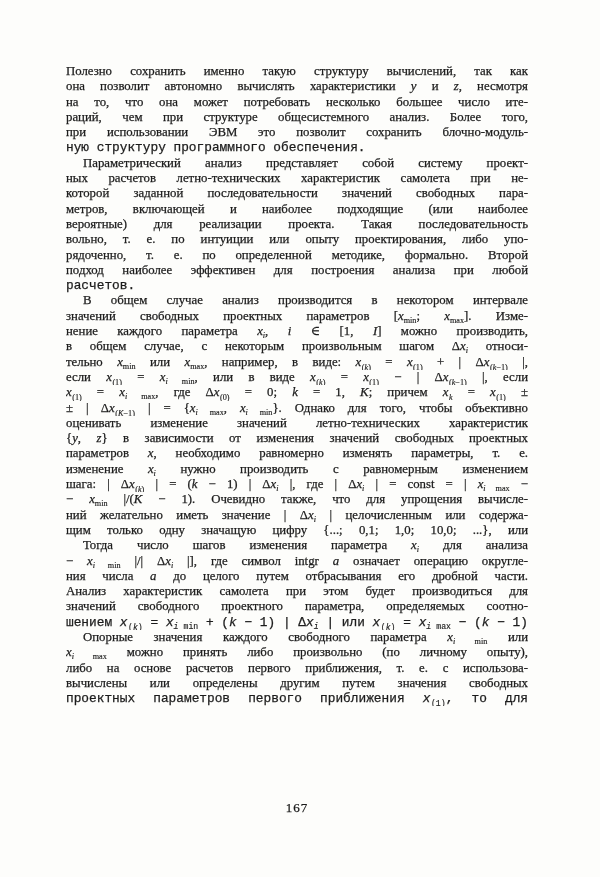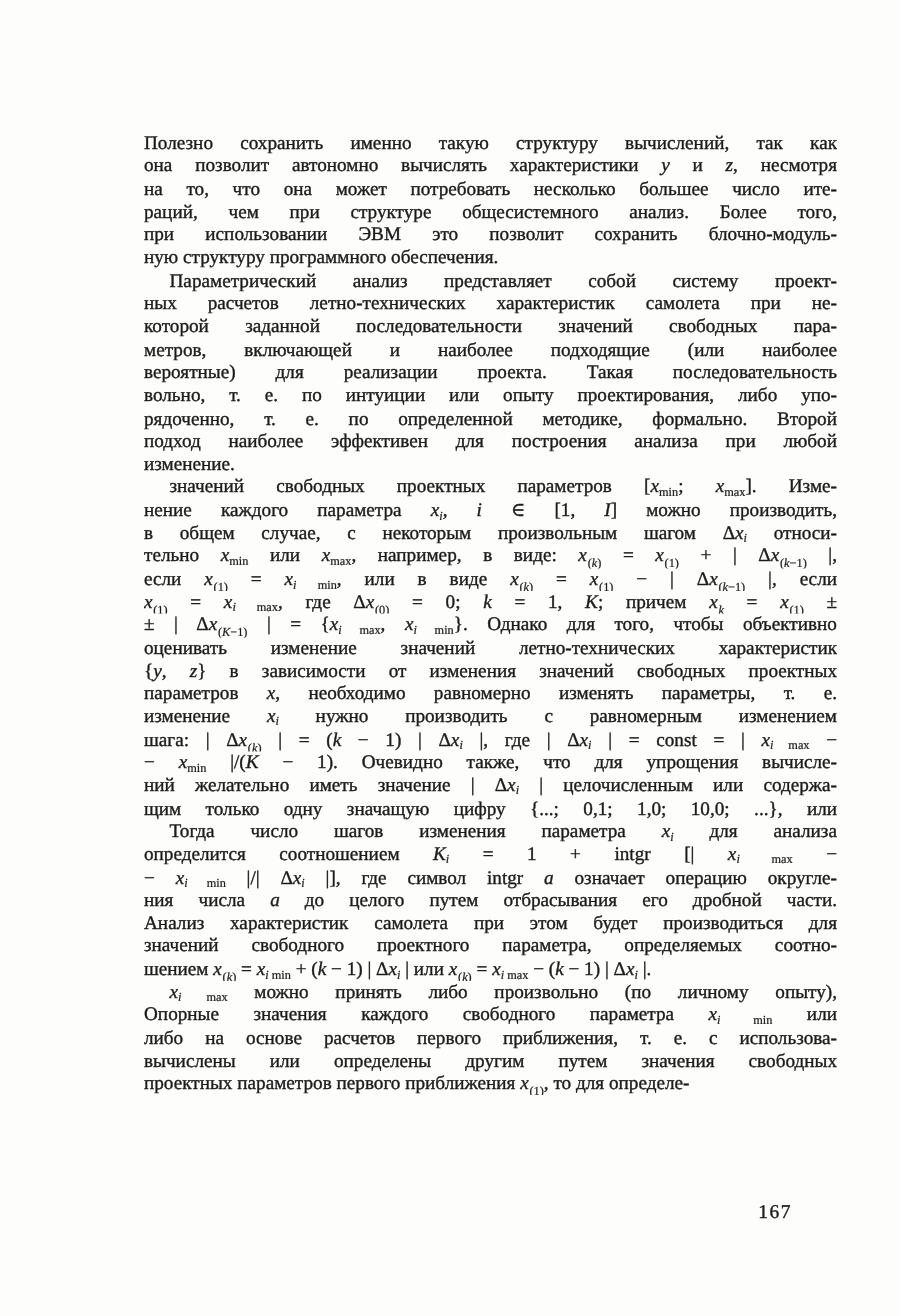--- a/index.html
+++ b/index.html
@@ -8,35 +8,34 @@
     width:600px;height:877px;
     margin:0 auto;
     background:#fdfdfb;
     color:#1c1c1c;
     font-family:"Liberation Serif","DejaVu Serif",serif;
     overflow:hidden;
     -webkit-text-stroke:0.25px #1c1c1c;
   }
   .text-block{
     position:absolute;
-    left:66px;top:88px;
+    left:66px;top:64px;
     width:462px;
     font-size:12.8px;
-    margin-left:30px;
   }
   .para{margin:0;padding:0;}
   .line{
     line-height:15.3px;
     height:15.3px;
     overflow:hidden;
     text-align:justify;
     text-align-last:justify;
     white-space:normal;
   }
-  .line.last{text-align-last:left;}
+  .line.last{text-align-last:left;font-family:Liberation Mono, monospace;}
   .para .line:first-child{text-indent:17px;}
   .para.no-indent .line:first-child{text-indent:0;}
   i{font-style:italic;}
   sub,sup{font-size:8.2px;line-height:0;-webkit-text-stroke:0.15px #1c1c1c;}
   sub{vertical-align:-2.5px;}
   
   .ss{
     display:inline-flex;
     flex-direction:column;
     align-items:flex-start;
@@ -48,21 +47,21 @@
     line-height:6.9px;
     height:6.9px;
     -webkit-text-stroke:0.15px #1c1c1c;
   }
   .ov{text-decoration:overline;font-family:Liberation Serif, serif;}
   .page-number{
     position:absolute;
     top:800px;
     left:66px;
     width:462px;
-    text-align:right;
+    text-align:center;
     font-size:13px;
     letter-spacing:1px;
   }
 </style>
 </head>
 <body>
 
 <div class="page">
   <div class="text-block" id="text-block">
       <div class="para no-indent">
@@ -75,23 +74,24 @@
       </div>
       <div class="para">
         <div class="line">Параметрический анализ представляет собой систему проект-</div>
         <div class="line">ных расчетов летно-технических характеристик самолета при не-</div>
         <div class="line">которой заданной последовательности значений свободных пара-</div>
         <div class="line">метров, включающей и наиболее подходящие (или наиболее</div>
         <div class="line">вероятные) для реализации проекта. Такая последовательность</div>
         <div class="line">вольно, т. е. по интуиции или опыту проектирования, либо упо-</div>
         <div class="line">рядоченно, т. е. по определенной методике, формально. Второй</div>
         <div class="line">подход наиболее эффективен для построения анализа при любой</div>
-        <div class="line last">изменение.</div>
+        <div class="line last">расчетов.</div>
       </div>
       <div class="para">
+        <div class="line">В общем случае анализ производится в некотором интервале</div>
         <div class="line">значений свободных проектных параметров [<i>x</i><sub>min</sub>; <i>x</i><sub>max</sub>]. Изме-</div>
         <div class="line">нение каждого параметра <i>x</i><sub><i>i</i></sub>, <i>i</i> ∈ [1, <i>I</i>] можно производить,</div>
         <div class="line">в общем случае, с некоторым произвольным шагом Δ<i>x</i><sub><i>i</i></sub> относи-</div>
         <div class="line">тельно <i>x</i><sub>min</sub> или <i>x</i><sub>max</sub>, например, в виде: <i>x</i><span class="ss">
             <span class="up">(<i>k</i>)</span>
           </span> = <i>x</i><span class="ss">
             <span class="up">(1)</span>
           </span> + | Δ<i>x</i><span class="ss">
             <span class="up">(<i>k</i>−1)</span>
           </span> |,</div>
@@ -122,34 +122,33 @@
         <div class="line">изменение <i>x</i><sub><i>i</i></sub> нужно производить с равномерным изменением</div>
         <div class="line">шага: | Δ<i>x</i><span class="ss">
             <span class="up">(<i>k</i>)</span>
           </span> | = (<i>k</i> − 1) | Δ<i>x</i><sub><i>i</i></sub> |, где | Δ<i>x</i><sub><i>i</i></sub> | = const = | <i>x</i><sub><i>i</i> max</sub> −</div>
         <div class="line">− <i>x</i><sub>min</sub> |/(<i>K</i> − 1). Очевидно также, что для упрощения вычисле-</div>
         <div class="line">ний желательно иметь значение | Δ<i>x</i><sub><i>i</i></sub> | целочисленным или содержа-</div>
         <div class="line">щим только одну значащую цифру {...; 0,1; 1,0; 10,0; ...}, или</div>
       </div>
       <div class="para">
         <div class="line">Тогда число шагов изменения параметра <i>x</i><sub><i>i</i></sub> для анализа</div>
-        <div class="line">определится соотношением <i>K</i><sub><i>i</i></sub> = 1 + intgr [| <i>x</i><sub><i>i</i> max</sub> −</div>
         <div class="line">− <i>x</i><sub><i>i</i> min</sub> |/| Δ<i>x</i><sub><i>i</i></sub> |], где символ intgr <i>a</i> означает операцию округле-</div>
         <div class="line">ния числа <i>a</i> до целого путем отбрасывания его дробной части.</div>
         <div class="line">Анализ характеристик самолета при этом будет производиться для</div>
         <div class="line">значений свободного проектного параметра, определяемых соотно-</div>
         <div class="line last">шением <i>x</i><span class="ss">
             <span class="up">(<i>k</i>)</span>
           </span> = <i>x</i><sub><i>i</i> min</sub> + (<i>k</i> − 1) | Δ<i>x</i><sub><i>i</i></sub> | или <i>x</i><span class="ss">
             <span class="up">(<i>k</i>)</span>
           </span> = <i>x</i><sub><i>i</i> max</sub> − (<i>k</i> − 1) | Δ<i>x</i><sub><i>i</i></sub> |.</div>
       </div>
       <div class="para">
+        <div class="line">Опорные значения каждого свободного параметра <i>x</i><sub><i>i</i> min</sub> или</div>
         <div class="line"><i>x</i><sub><i>i</i> max</sub> можно принять либо произвольно (по личному опыту),</div>
-        <div class="line">Опорные значения каждого свободного параметра <i>x</i><sub><i>i</i> min</sub> или</div>
         <div class="line">либо на основе расчетов первого приближения, т. е. с использова-</div>
         <div class="line">вычислены или определены другим путем значения свободных</div>
         <div class="line last">проектных параметров первого приближения <i>x</i><span class="ss">
             <span class="up">(1)</span>
           </span>, то для определе-</div>
       </div>
     </div>
   <div class="page-number">167</div>
 </div>
 

